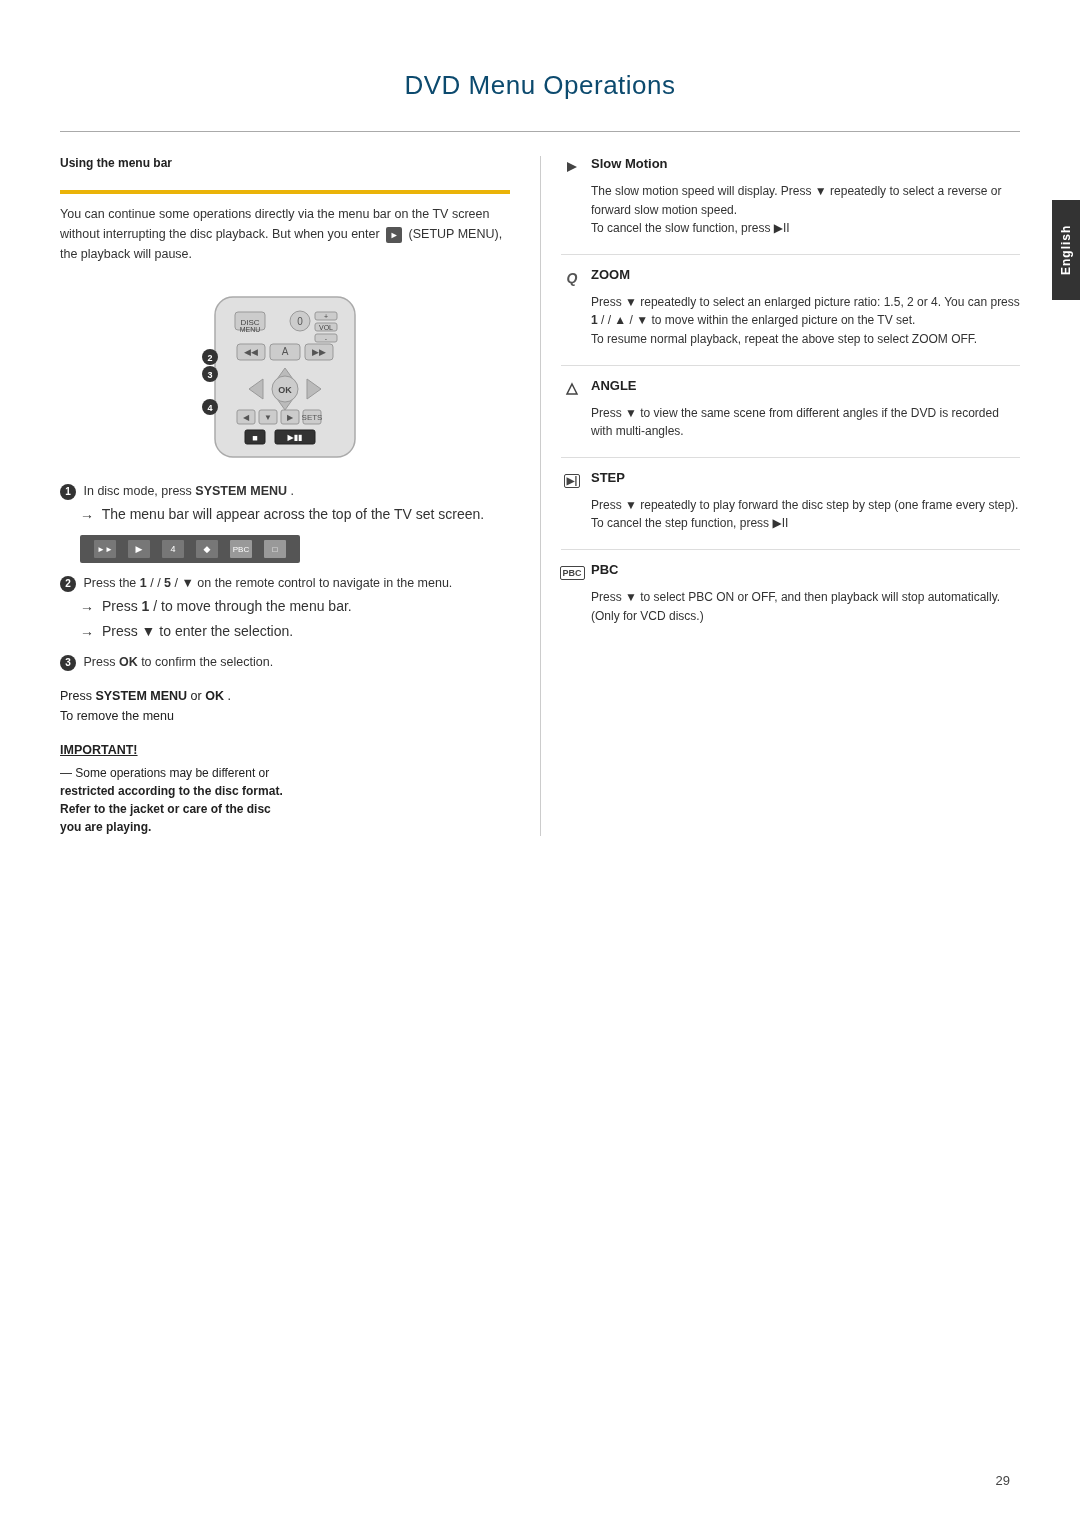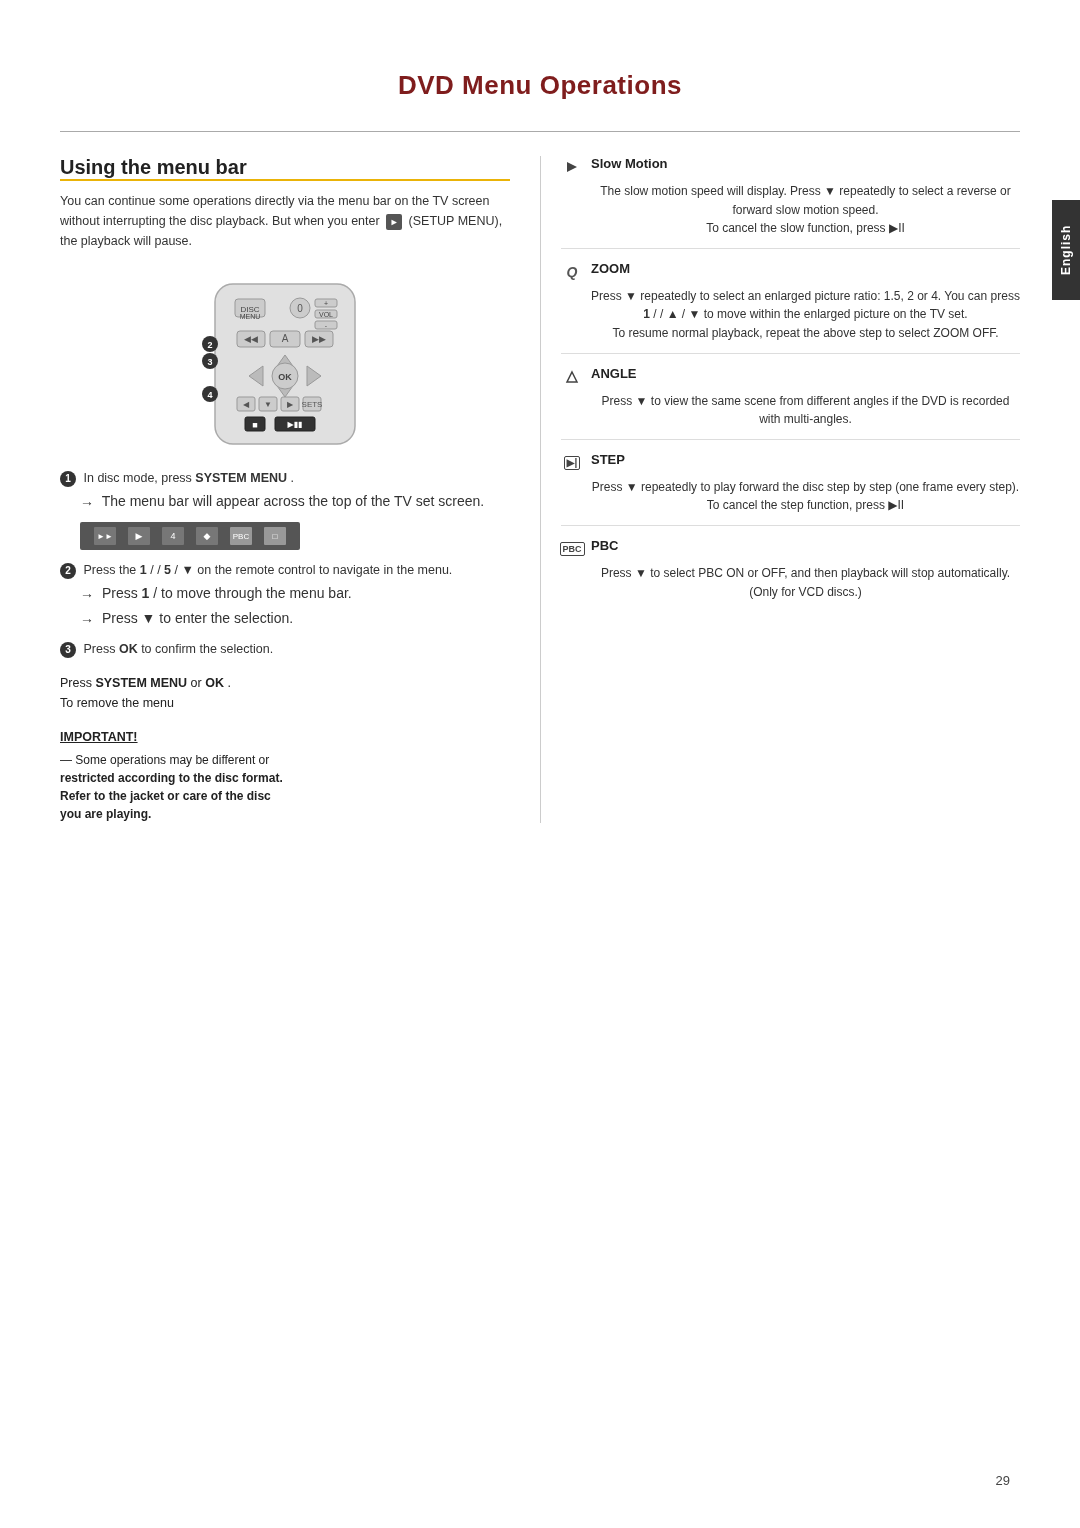--- a/index.html
+++ b/index.html
@@ -47,22 +47,22 @@
       bottom: 40px;
       right: 70px;
       font-size: 13px;
       color: #444;
     }
 
     
     .page-title {
       text-align: center;
       font-size: 26px;
-      font-weight: bold;
-      color: #7f1d1d;
+      font-weight: normal;
+      color: #0c4a6e;
       margin-bottom: 30px;
       margin-top: 10px;
       letter-spacing: 0.5px;
     }
 
     
     .content-layout {
       display: flex;
       gap: 30px;
       margin-top: 0;
@@ -76,25 +76,25 @@
 
     
     .right-column {
       flex: 1;
       border-left: 1px solid #ccc;
       padding-left: 20px;
     }
 
     
     .section-heading {
-      font-size: 20px;
+      font-size: 12px;
       font-weight: bold;
       color: #222;
-      border-bottom: 2px solid #eab308;
-      padding-bottom: 0;
+      border-bottom: 4px solid #eab308;
+      padding-bottom: 20px;
       margin-bottom: 10px;
     }
 
     .intro-text {
       font-size: 12.5px;
       line-height: 1.6;
       color: #333;
       margin-bottom: 28px;
     }
 
@@ -191,22 +191,21 @@
     }
 
     .important-section strong {
       font-weight: bold;
     }
 
     
     .right-item {
       margin-bottom: 12px;
       border-bottom: 1px solid #ddd;
-      padding-bottom: 10px;
-      text-align: center;
+      padding-bottom: 16px;
     }
 
     .right-item:last-child {
       border-bottom: none;
     }
 
     .right-item-header {
       display: flex;
       align-items: flex-start;
       gap: 8px;

